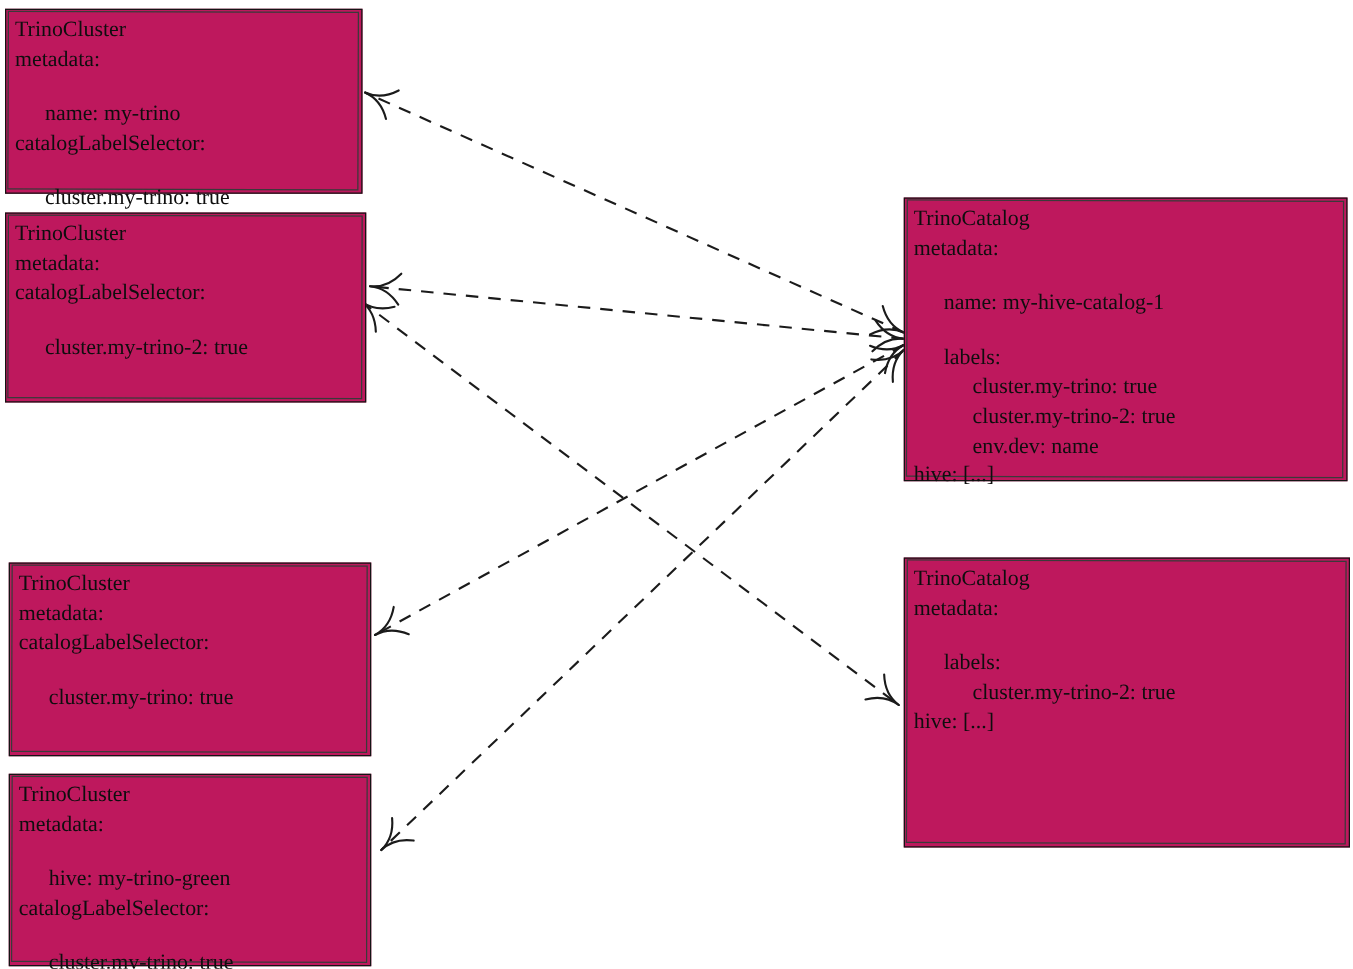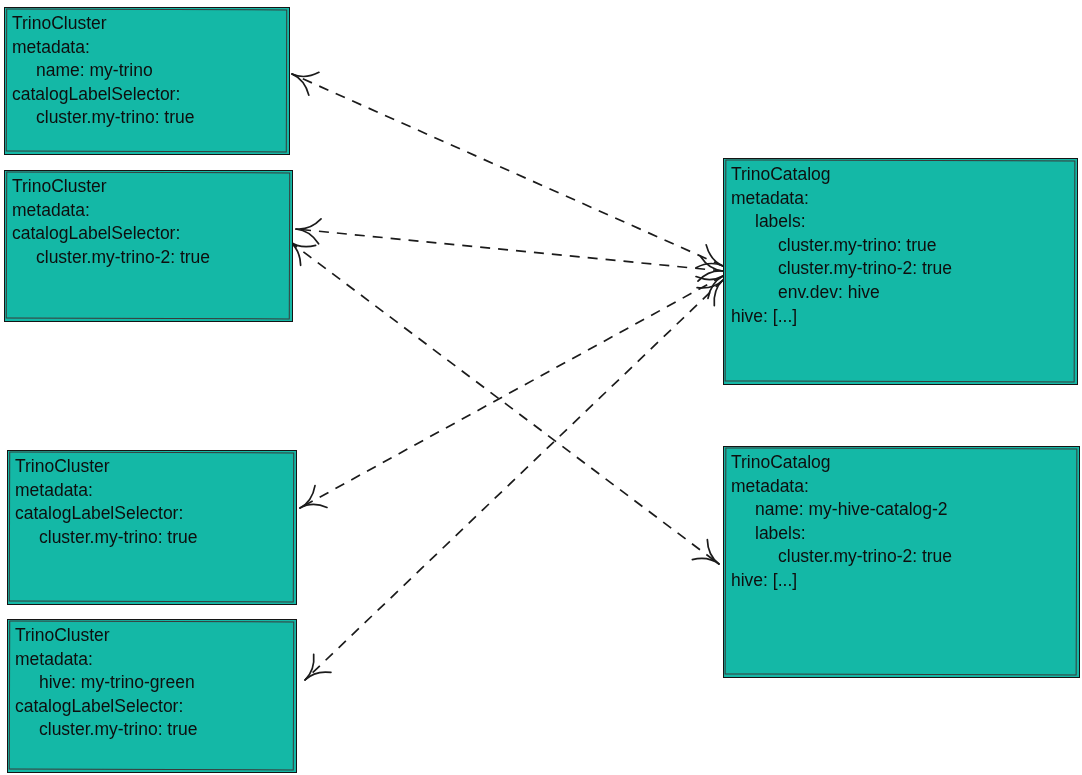--- a/index.html
+++ b/index.html
@@ -7,39 +7,40 @@
     width:1082px;height:775px;overflow:hidden;
     font-family:"Liberation Sans","DejaVu Sans",sans-serif;
     color:#0e0e0e;
   }
   .canvas{position:relative;width:1082px;height:775px;background:#ffffff;}
   .edges{position:absolute;left:0;top:0;width:1082px;height:775px;pointer-events:none;}
   .edge-line{fill:none;stroke:#1b1b1b;stroke-width:1.7;stroke-dasharray:10 8;}
   .edge-head{fill:none;stroke:#1b1b1b;stroke-width:1.7;stroke-linecap:round;}
   .box{
     position:absolute;
-    background:#14b8a6;
+    background:#be185d;
     border:1.7px solid #141414;
     padding:4px 7px 0 7px;
     font-size:17.5px;
     line-height:23.6px;
     box-sizing:border-box;
     z-index:2;
+    font-family:Liberation Serif, serif;
   }
   
   .box::before{
     content:"";
     position:absolute;
     inset:1px 2px 2px 1px;
     border:1.1px solid #3a3a3a;
     transform:rotate(0.18deg);
     pointer-events:none;
   }
   .line{white-space:nowrap;position:relative;}
-  .ind1{padding-left:24px;}
+  .ind1{padding-left:24px;margin-top:20px;}
   .ind2{padding-left:47px;}
 </style>
 </head>
 <body>
 
 <div class="canvas">
 
   <svg class="edges" viewBox="0 0 1082 775" xmlns="http://www.w3.org/2000/svg">
       <path d="M 723 266 L 292 74" class="edge-line"></path>
       <path d="M 723 266 Q 710.1749988797542 260.2867744429531 706.1971879021519 244.8655374895786" class="edge-head"></path>
@@ -94,29 +95,29 @@
     <div class="line">TrinoCluster</div>
     <div class="line">metadata:</div>
     <div class="line ind1">hive: my-trino-green</div>
     <div class="line">catalogLabelSelector:</div>
     <div class="line ind1">cluster.my-trino: true</div>
   </div>
 
   <div class="box" style="left:723px;top:158px;width:355px;height:227px">
     <div class="line">TrinoCatalog</div>
     <div class="line">metadata:</div>
+    <div class="line ind1">name: my-hive-catalog-1</div>
     <div class="line ind1">labels:</div>
     <div class="line ind2">cluster.my-trino: true</div>
     <div class="line ind2">cluster.my-trino-2: true</div>
-    <div class="line ind2">env.dev: hive</div>
+    <div class="line ind2">env.dev: name</div>
     <div class="line">hive: [...]</div>
   </div>
 
   <div class="box" style="left:723px;top:446px;width:357px;height:232px">
     <div class="line">TrinoCatalog</div>
     <div class="line">metadata:</div>
-    <div class="line ind1">name: my-hive-catalog-2</div>
     <div class="line ind1">labels:</div>
     <div class="line ind2">cluster.my-trino-2: true</div>
     <div class="line">hive: [...]</div>
   </div>
 
 </div>
 
 </body></html>

